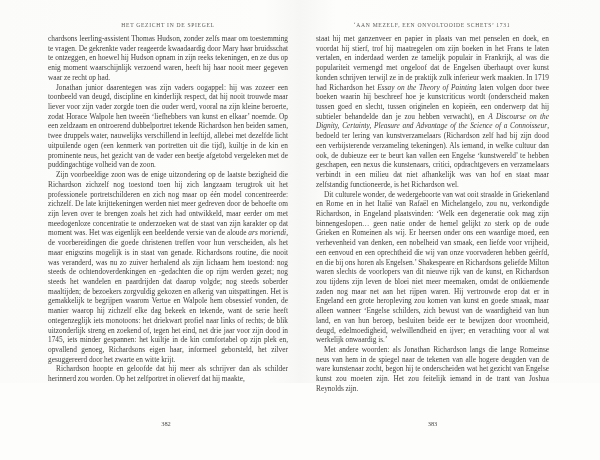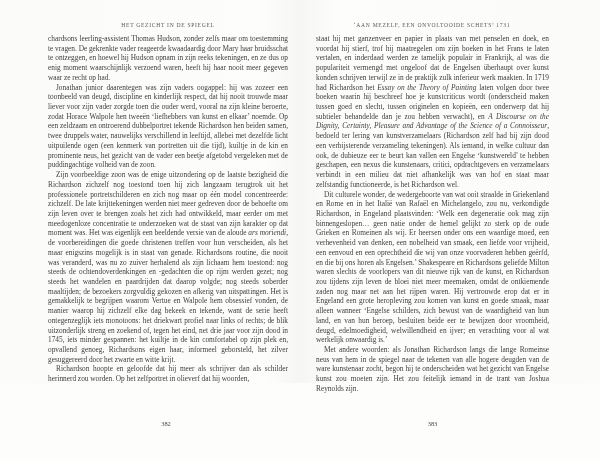--- a/index.html
+++ b/index.html
@@ -63,21 +63,21 @@
 <body>
 
 <div class="spread">
   <div class="running-head" id="head-left">HET GEZICHT IN DE SPIEGEL</div>
   <div class="running-head" id="head-right">‘AAN MEZELF, EEN ONVOLTOOIDE SCHETS’ 1731</div>
 
   <div class="page-text" id="text-left">
       <p class="para"><span>chardsons leerling-assistent Thomas Hudson, zonder zelfs maar om toestemming te vragen. De gekrenkte vader reageerde kwaadaardig door Mary haar bruidsschat te ontzeggen, en hoewel hij Hudson opnam in zijn reeks tekeningen, en ze dus op enig moment waarschijnlijk verzoend waren, heeft hij haar nooit meer gegeven waar ze recht op had.</span></p>
       <p class="para indent"><span>Jonathan junior daarentegen was zijn vaders oogappel: hij was zozeer een toonbeeld van deugd, discipline en kinderlijk respect, dat hij nooit trouwde maar liever voor zijn vader zorgde toen die ouder werd, vooral na zijn kleine beroerte, zodat Horace Walpole hen tweeën ‘liefhebbers van kunst en elkaar’ noemde. Op een zeldzaam en ontroerend dubbelportret tekende Richardson hen beiden samen, twee druppels water, nauwelijks verschillend in leeftijd, allebei met dezelfde licht uitpuilende ogen (een kenmerk van portretten uit die tijd), kuiltje in de kin en prominente neus, het gezicht van de vader een beetje afgetobd vergeleken met de puddingachtige volheid van de zoon.</span></p>
       <p class="para indent"><span>Zijn voorbeeldige zoon was de enige uitzondering op de laatste bezigheid die Richardson zichzelf nog toestond toen hij zich langzaam terugtrok uit het professionele portretschilderen en zich nog maar op één model concentreerde: zichzelf. De late krijttekeningen werden niet meer gedreven door de behoefte om zijn leven over te brengen zoals het zich had ontwikkeld, maar eerder om met meedogenloze concentratie te onderzoeken wat de staat van zijn karakter op dat moment was. Het was eigenlijk een beeldende versie van de aloude </span><span class="it">ars moriendi</span><span>, de voorbereidingen die goede christenen treffen voor hun verscheiden, als het maar enigszins mogelijk is in staat van genade. Richardsons routine, die nooit was veranderd, was nu zo zuiver herhalend als zijn lichaam hem toestond: nog steeds de ochtendoverdenkingen en -gedachten die op rijm werden gezet; nog steeds het wandelen en paardrijden dat daarop volgde; nog steeds soberder maaltijden; de bezoekers zorgvuldig gekozen en afkerig van uitspattingen. Het is gemakkelijk te begrijpen waarom Vertue en Walpole hem obsessief vonden, de manier waarop hij zichzelf elke dag bekeek en tekende, want de serie heeft ontegenzeglijk iets monotoons: het driekwart profiel naar links of rechts; de blik uitzonderlijk streng en zoekend of, tegen het eind, net drie jaar voor zijn dood in 1745, iets minder gespannen: het kuiltje in de kin comfortabel op zijn plek en, opvallend genoeg, Richardsons eigen haar, informeel geborsteld, het zilver gesuggereerd door het zwarte en witte krijt.</span></p>
-      <p class="para indent"><span>Richardson hoopte en geloofde dat hij meer als schrijver dan als schilder herinnerd zou worden. Op het zelfportret in olieverf dat hij woorden,</span></p>
+      <p class="para indent"><span>Richardson hoopte en geloofde dat hij meer als schrijver dan als schilder herinnerd zou worden. Op het zelfportret in olieverf dat hij maakte,</span></p>
     </div>
   <div class="page-text" id="text-right">
       <p class="para"><span>staat hij met ganzenveer en papier in plaats van met penselen en doek, en voordat hij stierf, trof hij maatregelen om zijn boeken in het Frans te laten vertalen, en inderdaad werden ze tamelijk populair in Frankrijk, al was die populariteit vermengd met ongeloof dat de Engelsen überhaupt over kunst konden schrijven terwijl ze in de praktijk zulk inferieur werk maakten. In 1719 had Richardson het </span><span class="it">Essay on the Theory of Painting</span><span> laten volgen door twee boeken waarin hij beschreef hoe je kunstcriticus wordt (onderscheid maken tussen goed en slecht, tussen originelen en kopieën, een onderwerp dat hij subtieler behandelde dan je zou hebben verwacht), en </span><span class="it">A Discourse on the Dignity, Certainty, Pleasure and Advantage of the Science of a Connoisseur</span><span>, bedoeld ter lering van kunstverzamelaars (Richardson zelf had bij zijn dood een verbijsterende verzameling tekeningen). Als iemand, in welke cultuur dan ook, de dubieuze eer te beurt kan vallen een Engelse ‘kunstwereld’ te hebben geschapen, een nexus die kunstenaars, critici, opdrachtgevers en verzamelaars verbindt in een milieu dat niet afhankelijk was van hof en staat maar zelfstandig functioneerde, is het Richardson wel.</span></p>
       <p class="para indent"><span>Dit culturele wonder, de wedergeboorte van wat ooit straalde in Griekenland en Rome en in het Italië van Rafaël en Michelangelo, zou nu, verkondigde Richardson, in Engeland plaatsvinden: ‘Welk een degeneratie ook mag zijn binnengeslopen… geen natie onder de hemel gelijkt zo sterk op de oude Grieken en Romeinen als wij. Er heersen onder ons een waardige moed, een verhevenheid van denken, een nobelheid van smaak, een liefde voor vrijheid, een eenvoud en een oprechtheid die wij van onze voorvaderen hebben geërfd, en die bij ons horen als Engelsen.’ Shakespeare en Richardsons geliefde Milton waren slechts de voorlopers van dit nieuwe rijk van de kunst, en Richardson zou tijdens zijn leven de bloei niet meer meemaken, omdat de ontkiemende zaden nog maar net aan het rijpen waren. Hij vertrouwde erop dat er in Engeland een grote heropleving zou komen van kunst en goede smaak, maar alleen wanneer ‘Engelse schilders, zich bewust van de waardigheid van hun land, en van hun beroep, besluiten beide eer te bewijzen door vroomheid, deugd, edelmoedigheid, welwillendheid en ijver; en verachting voor al wat werkelijk onwaardig is.’</span></p>
       <p class="para indent"><span>Met andere woorden: als Jonathan Richardson langs die lange Romeinse neus van hem in de spiegel naar de tekenen van alle hogere deugden van de ware kunstenaar zocht, begon hij te onderscheiden wat het gezicht van Engelse kunst zou moeten zijn. Het zou feitelijk iemand in de trant van Joshua Reynolds zijn.</span></p>
     </div>
 
   <div class="folio" id="folio-left">382</div>
   <div class="folio" id="folio-right">383</div>
 </div>

